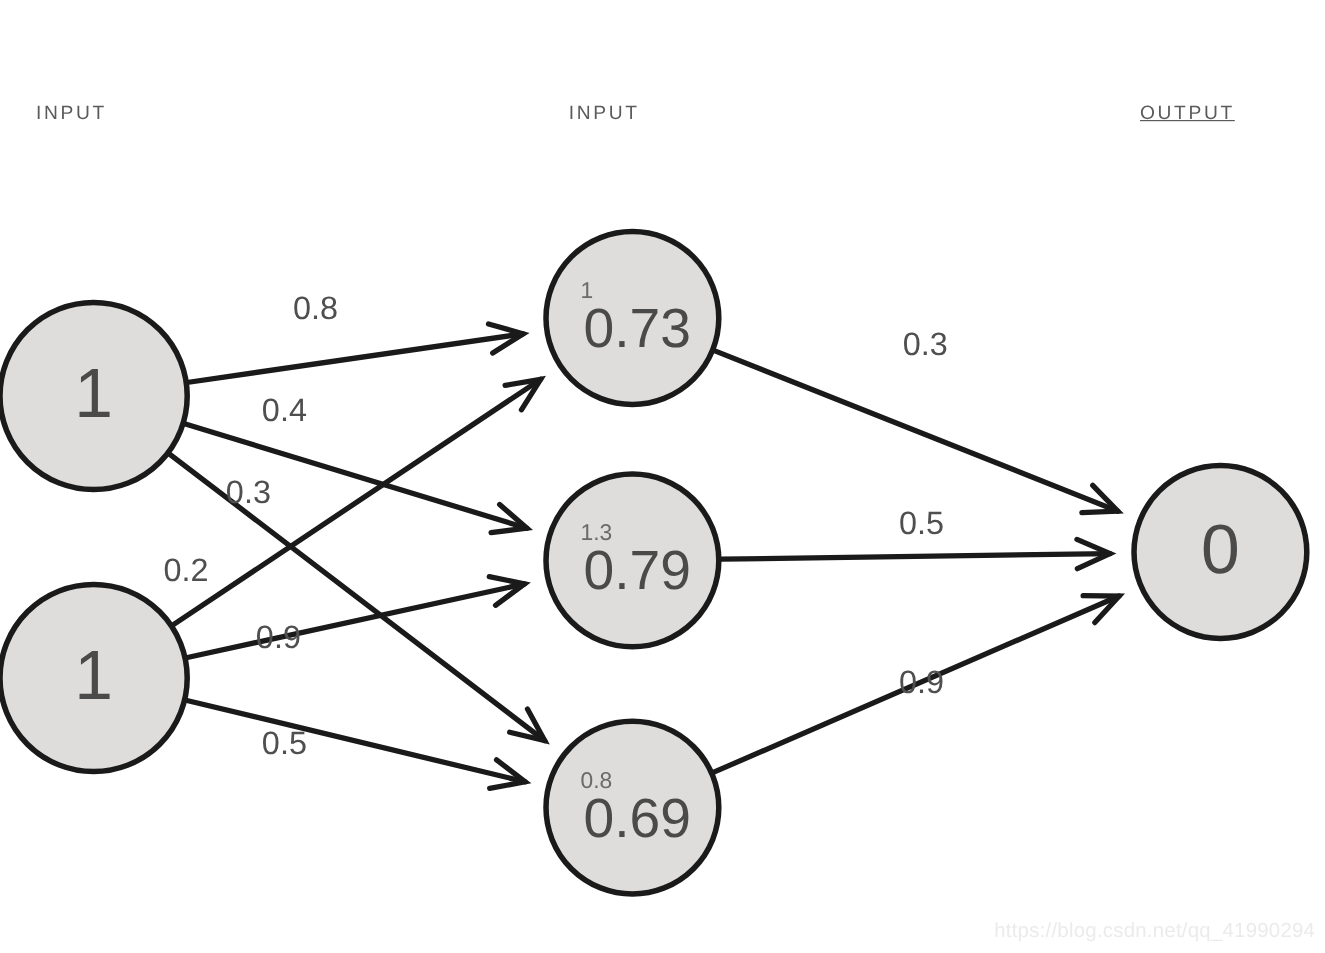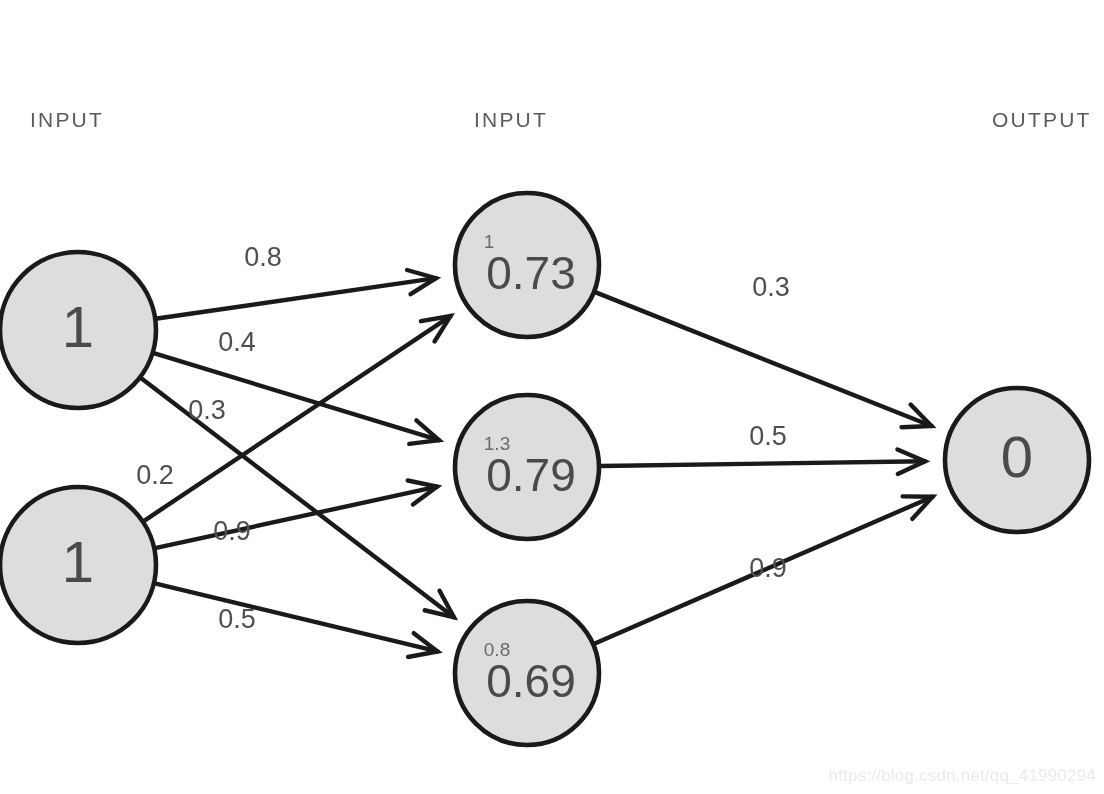--- a/index.html
+++ b/index.html
@@ -18,25 +18,24 @@
   #net-svg {
     position: absolute;
     left: 0;
     top: 0;
     width: 1104px;
     height: 794px;
   }
   .layer-label {
     position: absolute;
     font-family: "Liberation Sans", sans-serif;
-    font-size: 21px;
+    font-size: 16px;
     letter-spacing: 2.2px;
     color: #5b5b5b;
     white-space: nowrap;
-    margin-top: 22px;
   }
   .watermark {
     position: absolute;
     right: 8px;
     bottom: 8px;
     font-family: "Liberation Sans", sans-serif;
     font-size: 17px;
     color: #ebebeb;
     white-space: nowrap;
     letter-spacing: 0.2px;
@@ -142,17 +141,17 @@
         <text x="232" y="533" text-anchor="middle" dominant-baseline="middle" class="weight-text">0.9</text>
         <text x="237" y="621" text-anchor="middle" dominant-baseline="middle" class="weight-text">0.5</text>
         <text x="771" y="289" text-anchor="middle" dominant-baseline="middle" class="weight-text">0.3</text>
         <text x="768" y="438" text-anchor="middle" dominant-baseline="middle" class="weight-text">0.5</text>
         <text x="768" y="570" text-anchor="middle" dominant-baseline="middle" class="weight-text">0.9</text>
       </g>
   </svg>
 
   <div class="layer-label" id="lbl-0" style="left: 30px; top: 86px;">INPUT</div>
   <div class="layer-label" id="lbl-1" style="left: 474px; top: 86px;">INPUT</div>
-  <div class="layer-label" id="lbl-2" style="left: 992px; top: 86px;">OUTPUT</div>
+  <div class="layer-label" id="lbl-2" style="left: 950px; top: 86px; text-decoration: underline;">OUTPUT</div>
 
   <div class="watermark">https://blog.csdn.net/qq_41990294</div>
 
 </div>
 
 </body></html>

